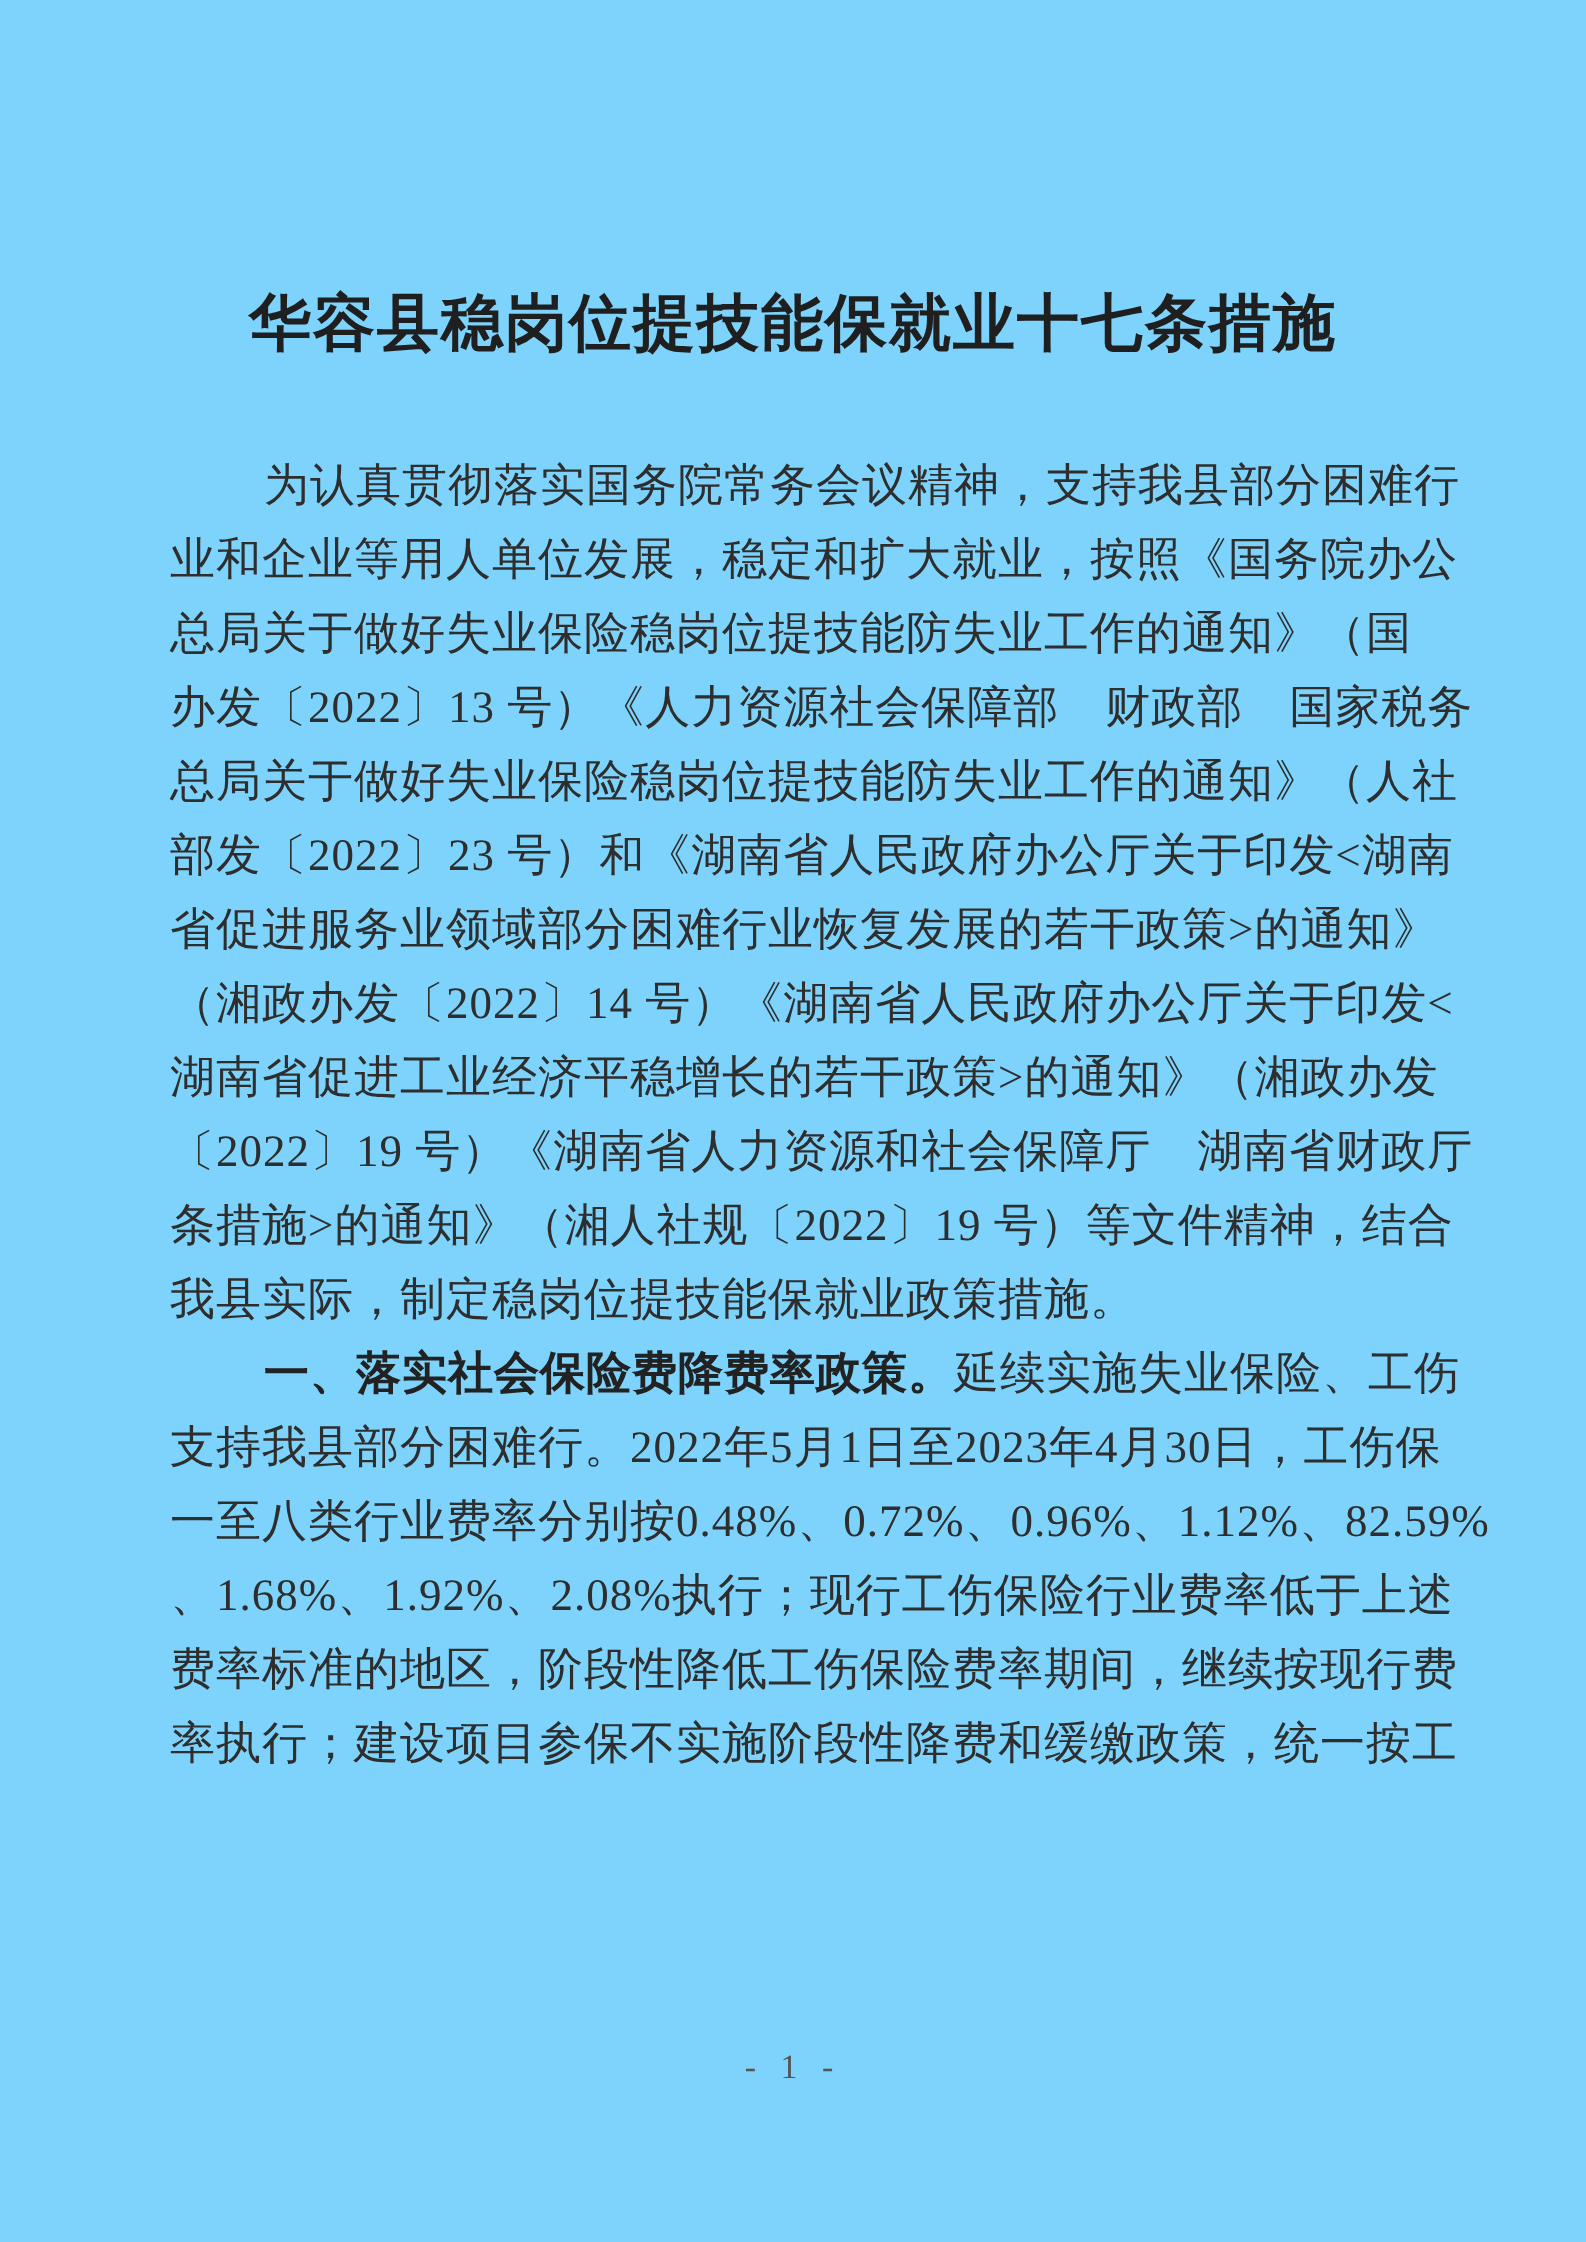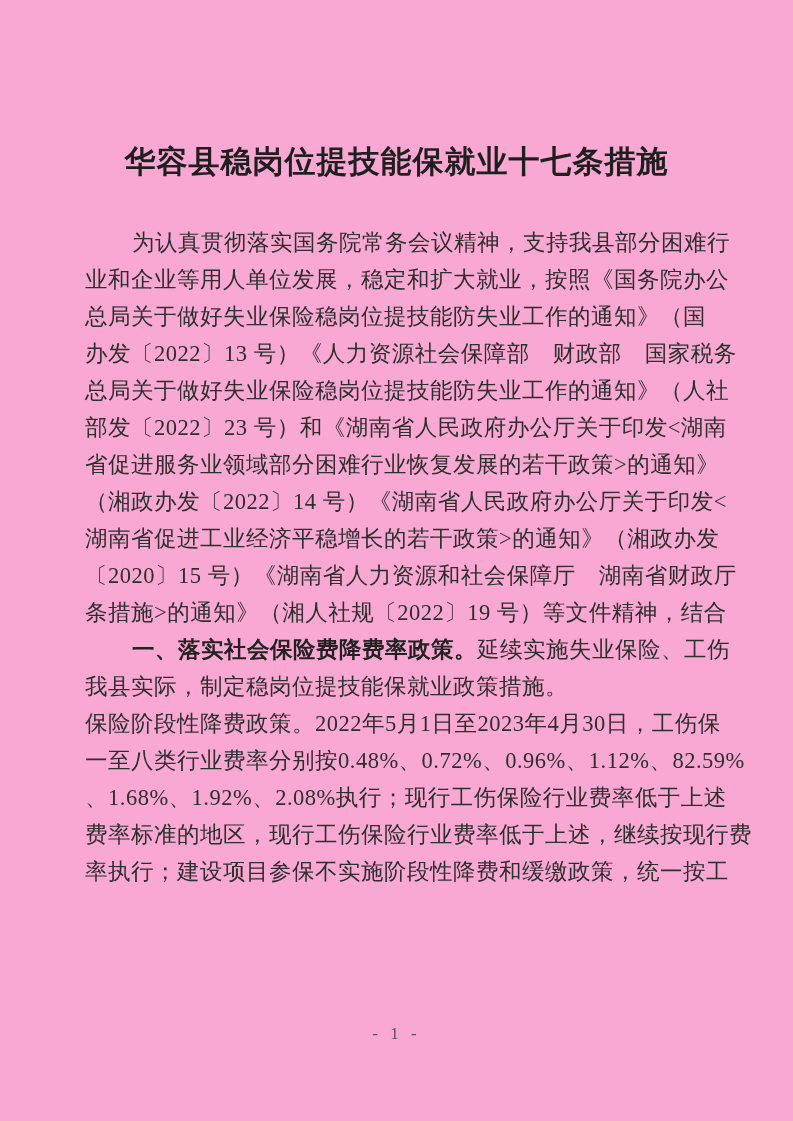--- a/index.html
+++ b/index.html
@@ -2,21 +2,21 @@
 <html><head>
 <meta charset="utf-8">
 <style>
   * { margin: 0; padding: 0; box-sizing: border-box; }
   html, body { background: #888; }
   .page {
     position: relative;
     width: 793px;
     height: 1121px;
     margin: 0 auto;
-    background: #f9a8d4;
+    background: #7dd3fc;
     font-family: "Liberation Serif", "DejaVu Serif", serif;
     color: #2e2e2e;
     overflow: hidden;
   }
   .doc-title {
     position: absolute;
     top: 141px;
     left: 0;
     width: 100%;
     text-align: center;
@@ -70,25 +70,25 @@
   <div class="doc-body">
       <div class="text-line indent">为认真贯彻落实国务院常务会议精神，支持我县部分困难行</div>
       <div class="text-line">业和企业等用人单位发展，稳定和扩大就业，按照《国务院办公</div>
       <div class="text-line">总局关于做好失业保险稳岗位提技能防失业工作的通知》（国</div>
       <div class="text-line">办发〔2022〕13 号）《人力资源社会保障部　财政部　国家税务</div>
       <div class="text-line">总局关于做好失业保险稳岗位提技能防失业工作的通知》（人社</div>
       <div class="text-line">部发〔2022〕23 号）和《湖南省人民政府办公厅关于印发&lt;湖南</div>
       <div class="text-line">省促进服务业领域部分困难行业恢复发展的若干政策&gt;的通知》</div>
       <div class="text-line">（湘政办发〔2022〕14 号）《湖南省人民政府办公厅关于印发&lt;</div>
       <div class="text-line">湖南省促进工业经济平稳增长的若干政策&gt;的通知》（湘政办发</div>
-      <div class="text-line">〔2020〕15 号）《湖南省人力资源和社会保障厅　湖南省财政厅</div>
+      <div class="text-line">〔2022〕19 号）《湖南省人力资源和社会保障厅　湖南省财政厅</div>
       <div class="text-line">条措施&gt;的通知》（湘人社规〔2022〕19 号）等文件精神，结合</div>
+      <div class="text-line">我县实际，制定稳岗位提技能保就业政策措施。</div>
       <div class="text-line indent"><b class="lead">一、落实社会保险费降费率政策。</b><span>延续实施失业保险、工伤</span></div>
-      <div class="text-line">我县实际，制定稳岗位提技能保就业政策措施。</div>
-      <div class="text-line">保险阶段性降费政策。2022年5月1日至2023年4月30日，工伤保</div>
+      <div class="text-line">支持我县部分困难行。2022年5月1日至2023年4月30日，工伤保</div>
       <div class="text-line">一至八类行业费率分别按0.48%、0.72%、0.96%、1.12%、82.59%</div>
       <div class="text-line">、1.68%、1.92%、2.08%执行；现行工伤保险行业费率低于上述</div>
-      <div class="text-line">费率标准的地区，现行工伤保险行业费率低于上述，继续按现行费</div>
+      <div class="text-line">费率标准的地区，阶段性降低工伤保险费率期间，继续按现行费</div>
       <div class="text-line">率执行；建设项目参保不实施阶段性降费和缓缴政策，统一按工</div>
     </div>
 
   <div class="page-footer">- 1 -</div>
 </div>
 
 </body></html>

